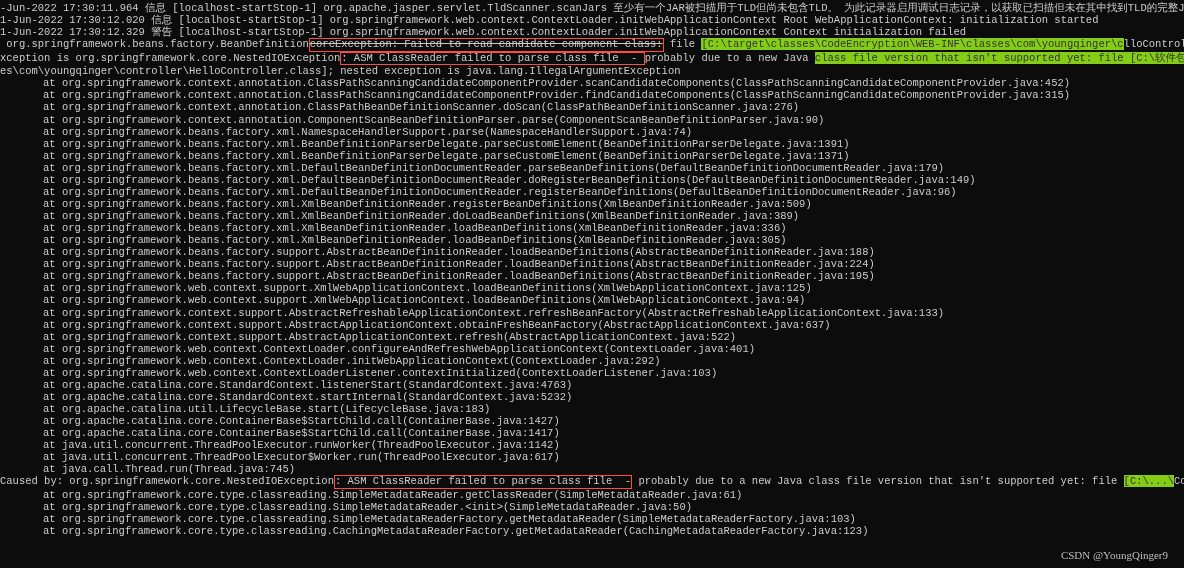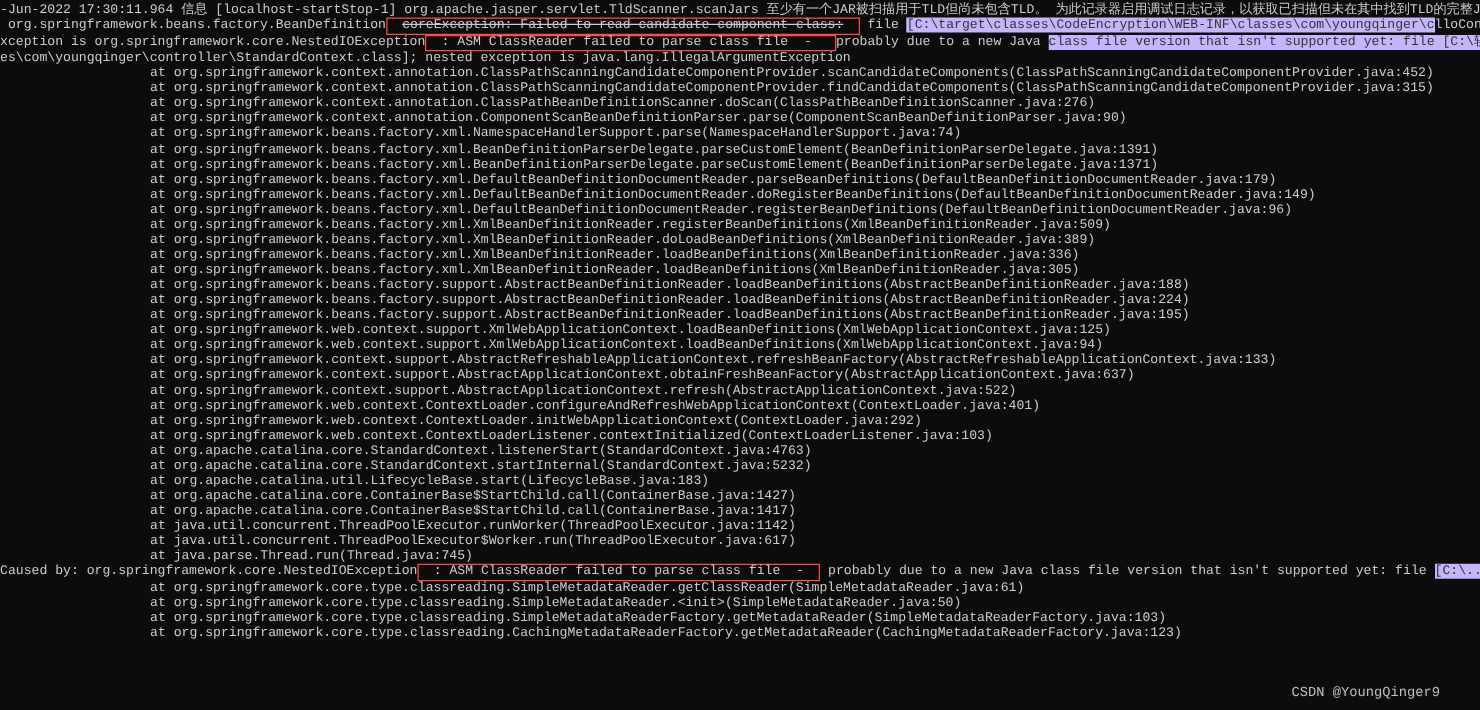--- a/index.html
+++ b/index.html
@@ -9,51 +9,53 @@
     font-family: Consolas, "Courier New", monospace;
     font-size: 10.5px;
     line-height: 1.15;
     width: 1184px;
     height: 568px;
     overflow: hidden;
     white-space: nowrap;
     padding: 2px 0 0 0;
   }
   .line { white-space: pre; }
-  .ind { padding-left: 120px; }
+  .ind { padding-left: 43px; }
   .hl {
     border: 1px solid #ff4a4a;
-    padding: 0 12px;
+    padding: 0 0;
     display: inline-block;
     line-height: 1.1;
   }
   .strike { text-decoration: line-through; }
   .blank {
-    background: #c4b5fd;
+    background: #84cc16;
     color: #333333;
     display: inline-block;
     text-align: center;
   }
   .watermark {
     position: absolute;
-    right: 32px;
+    right: 16px;
     bottom: 6px;
     color: #bfbfbf;
     font-size: 11px;
-    font-family: Liberation Mono, monospace;
+    font-family: Liberation Serif, serif;
   }
 </style>
 </head>
 <body>
 
 <div id="console">
     <div class="line">-Jun-2022 17:30:11.964 信息 [localhost-startStop-1] org.apache.jasper.servlet.TldScanner.scanJars 至少有一个JAR被扫描用于TLD但尚未包含TLD。 为此记录器启用调试日志记录，以获取已扫描但未在其中找到TLD的完整JAR列表。 在扫描期</div>
+    <div class="line">1-Jun-2022 17:30:12.020 信息 [localhost-startStop-1] org.springframework.web.context.ContextLoader.initWebApplicationContext Root WebApplicationContext: initialization started</div>
+    <div class="line">1-Jun-2022 17:30:12.329 警告 [localhost-startStop-1] org.springframework.web.context.ContextLoader.initWebApplicationContext Context initialization failed</div>
     <div class="line"> org.springframework.beans.factory.BeanDefinition<span class="hl strike">coreException: Failed to read candidate component class:</span> file <span class="blank">[C:\target\classes\CodeEncryption\WEB-INF\classes\com\youngqinger\c</span>lloController.</div>
     <div class="line">xception is org.springframework.core.NestedIOException<span class="hl">: ASM ClassReader failed to parse class file  - </span>probably due to a new Java <span class="blank">class file version that isn't supported yet: file [C:\软件包\CodeEncryption\WEB-INF\classes</span>\CodeEncryption</div>
-    <div class="line">es\com\youngqinger\controller\StandardContext.class]; nested exception is java.lang.IllegalArgumentException</div>
+    <div class="line">es\com\youngqinger\controller\HelloController.class]; nested exception is java.lang.IllegalArgumentException</div>
     <div class="line ind">at org.springframework.context.annotation.ClassPathScanningCandidateComponentProvider.scanCandidateComponents(ClassPathScanningCandidateComponentProvider.java:452)</div>
     <div class="line ind">at org.springframework.context.annotation.ClassPathScanningCandidateComponentProvider.findCandidateComponents(ClassPathScanningCandidateComponentProvider.java:315)</div>
     <div class="line ind">at org.springframework.context.annotation.ClassPathBeanDefinitionScanner.doScan(ClassPathBeanDefinitionScanner.java:276)</div>
     <div class="line ind">at org.springframework.context.annotation.ComponentScanBeanDefinitionParser.parse(ComponentScanBeanDefinitionParser.java:90)</div>
     <div class="line ind">at org.springframework.beans.factory.xml.NamespaceHandlerSupport.parse(NamespaceHandlerSupport.java:74)</div>
     <div class="line ind">at org.springframework.beans.factory.xml.BeanDefinitionParserDelegate.parseCustomElement(BeanDefinitionParserDelegate.java:1391)</div>
     <div class="line ind">at org.springframework.beans.factory.xml.BeanDefinitionParserDelegate.parseCustomElement(BeanDefinitionParserDelegate.java:1371)</div>
     <div class="line ind">at org.springframework.beans.factory.xml.DefaultBeanDefinitionDocumentReader.parseBeanDefinitions(DefaultBeanDefinitionDocumentReader.java:179)</div>
     <div class="line ind">at org.springframework.beans.factory.xml.DefaultBeanDefinitionDocumentReader.doRegisterBeanDefinitions(DefaultBeanDefinitionDocumentReader.java:149)</div>
     <div class="line ind">at org.springframework.beans.factory.xml.DefaultBeanDefinitionDocumentReader.registerBeanDefinitions(DefaultBeanDefinitionDocumentReader.java:96)</div>
@@ -72,20 +74,20 @@
     <div class="line ind">at org.springframework.web.context.ContextLoader.configureAndRefreshWebApplicationContext(ContextLoader.java:401)</div>
     <div class="line ind">at org.springframework.web.context.ContextLoader.initWebApplicationContext(ContextLoader.java:292)</div>
     <div class="line ind">at org.springframework.web.context.ContextLoaderListener.contextInitialized(ContextLoaderListener.java:103)</div>
     <div class="line ind">at org.apache.catalina.core.StandardContext.listenerStart(StandardContext.java:4763)</div>
     <div class="line ind">at org.apache.catalina.core.StandardContext.startInternal(StandardContext.java:5232)</div>
     <div class="line ind">at org.apache.catalina.util.LifecycleBase.start(LifecycleBase.java:183)</div>
     <div class="line ind">at org.apache.catalina.core.ContainerBase$StartChild.call(ContainerBase.java:1427)</div>
     <div class="line ind">at org.apache.catalina.core.ContainerBase$StartChild.call(ContainerBase.java:1417)</div>
     <div class="line ind">at java.util.concurrent.ThreadPoolExecutor.runWorker(ThreadPoolExecutor.java:1142)</div>
     <div class="line ind">at java.util.concurrent.ThreadPoolExecutor$Worker.run(ThreadPoolExecutor.java:617)</div>
-    <div class="line ind">at java.parse.Thread.run(Thread.java:745)</div>
+    <div class="line ind">at java.call.Thread.run(Thread.java:745)</div>
     <div class="line">Caused by: org.springframework.core.NestedIOException<span class="hl">: ASM ClassReader failed to parse class file  -</span> probably due to a new Java class file version that isn't supported yet: file <span class="blank">[C:\...\</span>CodeEncr</div>
     <div class="line ind">at org.springframework.core.type.classreading.SimpleMetadataReader.getClassReader(SimpleMetadataReader.java:61)</div>
     <div class="line ind">at org.springframework.core.type.classreading.SimpleMetadataReader.&lt;init&gt;(SimpleMetadataReader.java:50)</div>
     <div class="line ind">at org.springframework.core.type.classreading.SimpleMetadataReaderFactory.getMetadataReader(SimpleMetadataReaderFactory.java:103)</div>
     <div class="line ind">at org.springframework.core.type.classreading.CachingMetadataReaderFactory.getMetadataReader(CachingMetadataReaderFactory.java:123)</div>
   </div>
 <div class="watermark">CSDN @YoungQinger9</div>
 
 </body></html>

